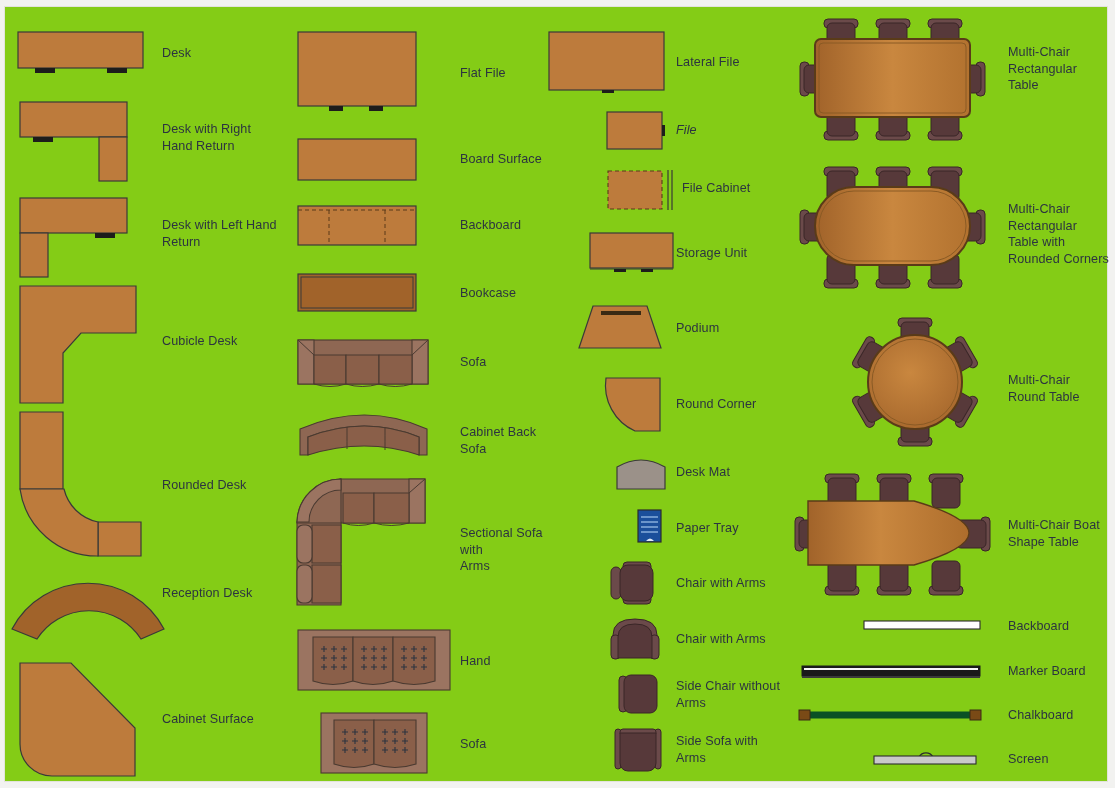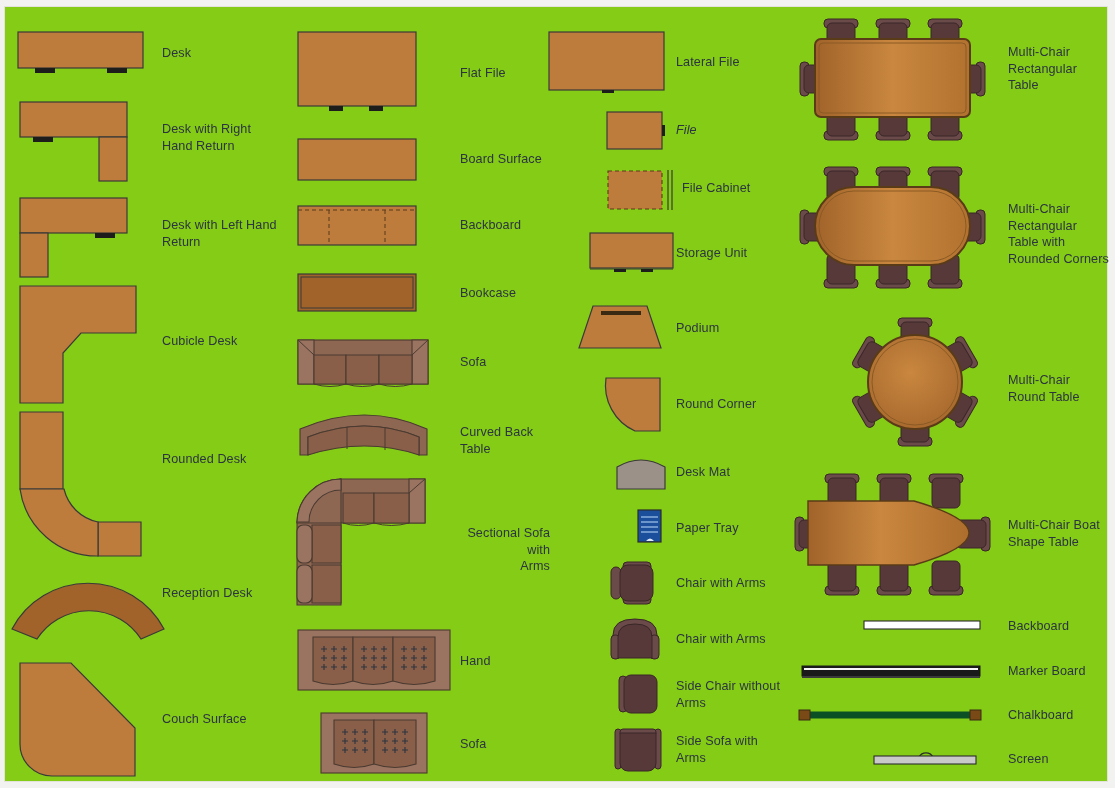--- a/index.html
+++ b/index.html
@@ -84,35 +84,35 @@
     </div>
     <div class="lbl" style="left:157px;top:326px;">Cubicle Desk</div>
 
     <div class="item" style="left:14px;top:404px;">
       <svg width="135" height="148" viewBox="0 0 135 148">
         <path class="wood" d="M1 1 H44 V78 H1 Z"></path>
         <path class="wood" d="M79 111 H122 V145 H79 Z"></path>
         <path class="wood" d="M1 78 a78 78 0 0 0 78 67 V111 a44 44 0 0 1 -34 -33 Z"></path>
       </svg>
     </div>
-    <div class="lbl" style="left:157px;top:444px;">Rounded Desk</div>
+    <div class="lbl" style="left:157px;top:470px;">Rounded Desk</div>
 
     <div class="item" style="left:5px;top:568px;">
       <svg width="160" height="66" viewBox="0 0 160 66">
         <path class="wood-dk" d="M2 54 A86 86 0 0 1 154 54 L131 64 A62 62 0 0 0 27 64 Z"></path>
       </svg>
     </div>
     <div class="lbl" style="left:157px;top:578px;">Reception Desk</div>
 
     <div class="item" style="left:14px;top:655px;">
       <svg width="135" height="118" viewBox="0 0 135 118">
         <path class="wood" d="M1 1 H52 L116 66 V114 H33 A32 32 0 0 1 1 82 Z"></path>
       </svg>
     </div>
-    <div class="lbl" style="left:157px;top:704px;">Couch Surface</div>
+    <div class="lbl" style="left:157px;top:704px;">Cabinet Surface</div>
   </div>
 
   <div class="col" style="left:285px;width:260px;">
 
     <div class="item" style="left:7px;top:24px;">
       <svg width="125" height="80" viewBox="0 0 125 80">
         <rect class="wood" x="1" y="1" width="118" height="74"></rect>
         <rect class="foot" x="32" y="75" width="14" height="5"></rect>
         <rect class="foot" x="72" y="75" width="14" height="5"></rect>
       </svg>
@@ -162,42 +162,42 @@
     <div class="lbl" style="left:170px;top:347px;">Sofa</div>
 
     <div class="item" style="left:7px;top:400px;">
       <svg width="140" height="54" viewBox="0 0 140 54">
         <path class="sofa-body" d="M3 22 Q68 -6 130 22 L130 48 L122 48 L122 30 Q68 8 11 30 L11 48 L3 48 Z"></path>
         <path class="sofa-seat" d="M11 30 Q68 8 122 30 L122 48 Q68 30 11 48 Z"></path>
         <path d="M50 20 Q50 38 50 42" fill="none" stroke="#4a3a31" stroke-width="1"></path>
         <path d="M88 20 Q88 38 88 43" fill="none" stroke="#4a3a31" stroke-width="1"></path>
       </svg>
     </div>
-    <div class="lbl" style="left:170px;top:417px;">Curved Back Table</div>
+    <div class="lbl" style="left:170px;top:417px;">Cabinet Back Sofa</div>
 
     <div class="item" style="left:5px;top:470px;">
       <svg width="135" height="130" viewBox="0 0 135 130">
         <path class="sofa-body" d="M45 2 H130 V46 H45 Z"></path>
         <path class="sofa-body" d="M2 45 H46 V128 H2 Z"></path>
         <path class="sofa-body" d="M2 45 A44 44 0 0 1 46 2 V46 H2 Z"></path>
         <path class="sofa-arm" d="M114 2 h16 v44 h-16 z"></path>
         <path class="sofa-arm" d="M2 86 h16 v42 h-16 z" style="display:none"></path>
         <path class="sofa-seat" d="M48 16 h31 v30 h-31 z"></path>
         <path class="sofa-seat" d="M79 16 h35 v30 h-35 z"></path>
         <path class="sofa-arm" d="M14 45 a32 32 0 0 1 32 -32 v-11 a44 44 0 0 0 -44 43 z"></path>
         <path class="sofa-seat" d="M17 48 h29 v38 h-29 z"></path>
         <path class="sofa-seat" d="M17 88 h29 v38 h-29 z"></path>
         <rect class="sofa-arm" x="2" y="48" width="15" height="38" rx="6"></rect>
         <rect class="sofa-arm" x="2" y="88" width="15" height="38" rx="6"></rect>
         <path d="M48 46 q15 5 31 0" fill="none" stroke="#4a3a31" stroke-width="1"></path>
         <path d="M79 46 q17 5 35 0" fill="none" stroke="#4a3a31" stroke-width="1"></path>
         <line x1="130" y1="2" x2="114" y2="16" stroke="#4a3a31" stroke-width="1"></line>
       </svg>
     </div>
-    <div class="lbl" style="left:170px;top:518px;text-align:right;">Sectional Sofa with
+    <div class="lbl" style="left:170px;top:518px;">Sectional Sofa with
 Arms</div>
 
     <div class="item" style="left:7px;top:622px;">
       <svg width="160" height="62" viewBox="0 0 160 62">
         <rect class="sofa-arm" x="1" y="1" width="152" height="60"></rect>
         <path class="sofa-seat" d="M16 8 h40 v44 q-20 7 -40 0 z"></path>
         <path class="sofa-seat" d="M56 8 h40 v44 q-20 7 -40 0 z"></path>
         <path class="sofa-seat" d="M96 8 h42 v44 q-21 7 -42 0 z"></path>
         <g fill="none" stroke="#2c3440" stroke-width="1.1">
           <g>

